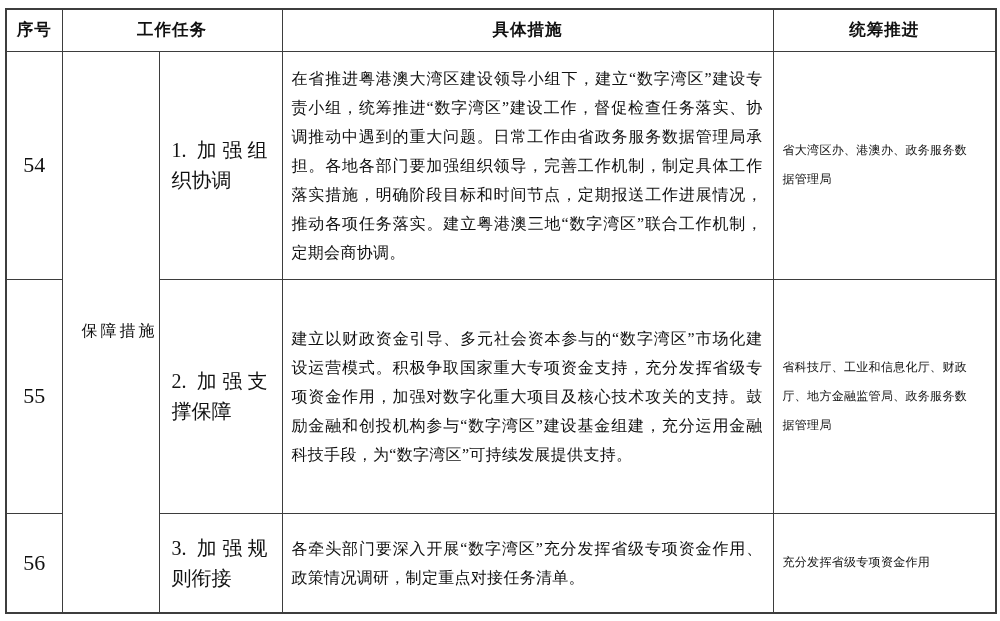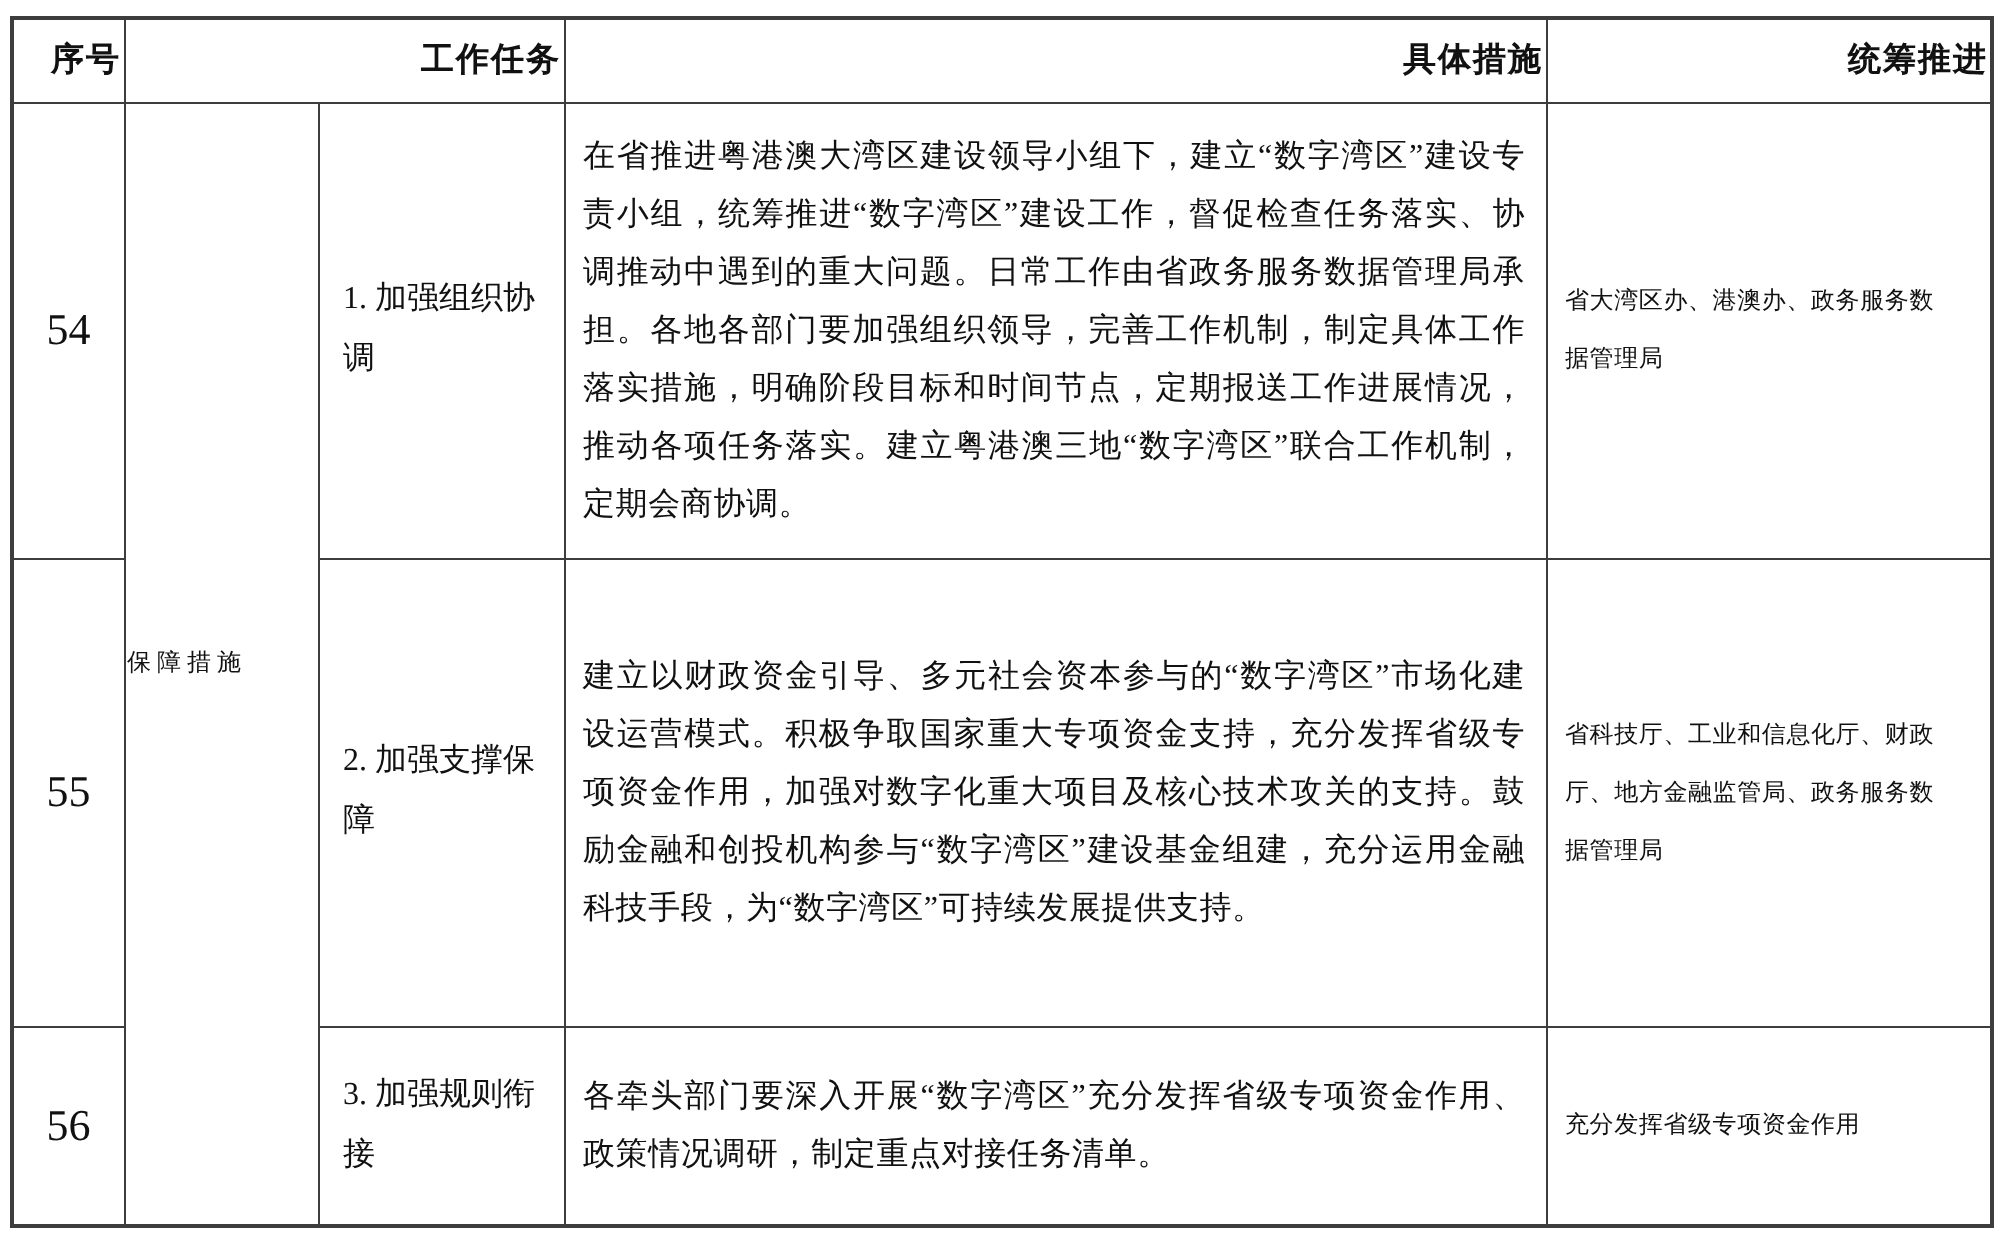--- a/index.html
+++ b/index.html
@@ -35,34 +35,34 @@
     border: 2px solid #3d3d3d;
   }
   .r-header { height: 42px; }
   .r-one    { height: 228px; }
   .r-two    { height: 234px; }
   .r-three  { height: 100px; }
 
   th.hcell {
     font-size: 16.5px;
     font-weight: bold;
-    text-align: right;
+    text-align: center;
     letter-spacing: 1px;
   }
   td.cell-no {
     text-align: center;
     font-size: 22px;
   }
   td.cell-group {
-    text-align: left;
-    font-size: 12px;
+    text-align: right;
+    font-size: 16px;
     letter-spacing: 3px;
   }
   td.cell-task {
-    font-size: 16px;
+    font-size: 20px;
     line-height: 30px;
     padding: 0 14px 0 12px;
     text-align: justify;
     text-justify: inter-character;
   }
   td.cell-measure {
     font-size: 16px;
     line-height: 29px;
     padding: 0 10px 0 9px;
     text-align: justify;

